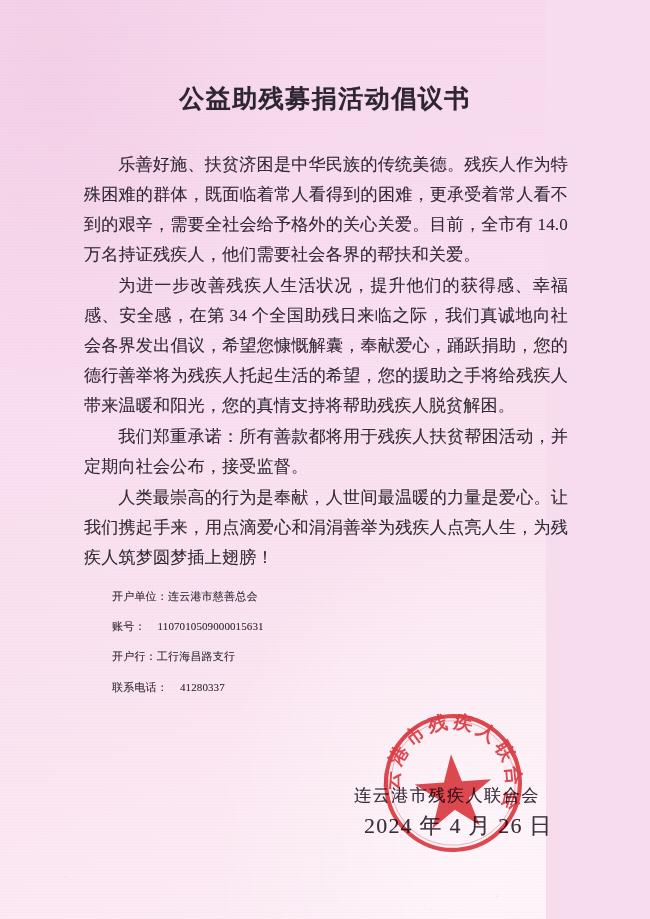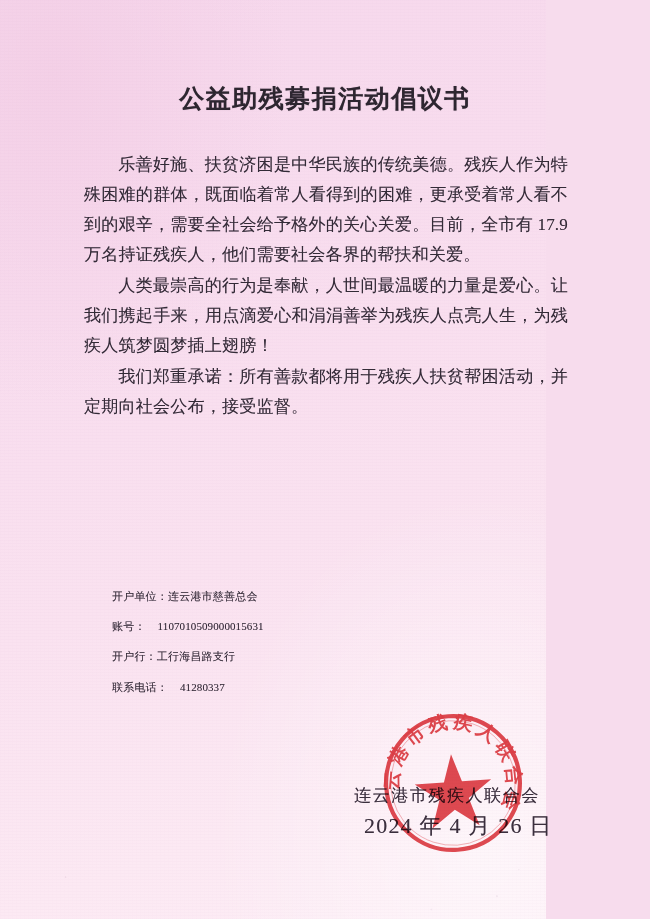--- a/index.html
+++ b/index.html
@@ -162,26 +162,27 @@
   <div id="grain"></div>
   <div id="speck"></div>
 
   <div class="content">
 
     <div class="doc-title">公益助残募捐活动倡议书</div>
 
     <div class="body-block">
 
 
-      <p class="para indent">乐善好施、扶贫济困是中华民族的传统美德。残疾人作为特殊困难的群体，既面临着常人看得到的困难，更承受着常人看不到的艰辛，需要全社会给予格外的关心关爱。目前，全市有 17.9 万名持证残疾人，他们需要社会各界的帮扶和关爱。</p>
-
+      <p class="para indent">乐善好施、扶贫济困是中华民族的传统美德。残疾人作为特殊困难的群体，既面临着常人看得到的困难，更承受着常人看不到的艰辛，需要全社会给予格外的关心关爱。目前，全市有 14.0 万名持证残疾人，他们需要社会各界的帮扶和关爱。</p>
+
+      <p class="para indent">为进一步改善残疾人生活状况，提升他们的获得感、幸福感、安全感，在第 34 个全国助残日来临之际，我们真诚地向社会各界发出倡议，希望您慷慨解囊，奉献爱心，踊跃捐助，您的德行善举将为残疾人托起生活的希望，您的援助之手将给残疾人带来温暖和阳光，您的真情支持将帮助残疾人脱贫解困。</p>
+
+      <p class="para indent">我们郑重承诺：所有善款都将用于残疾人扶贫帮困活动，并定期向社会公布，接受监督。</p>
 
       <p class="para indent">人类最崇高的行为是奉献，人世间最温暖的力量是爱心。让我们携起手来，用点滴爱心和涓涓善举为残疾人点亮人生，为残疾人筑梦圆梦插上翅膀！</p>
-
-      <p class="para indent">我们郑重承诺：所有善款都将用于残疾人扶贫帮困活动，并定期向社会公布，接受监督。</p>
     </div>
 
     <div class="bank-block">
       <div class="bank-line"><span>开户单位：</span><span>连云港市慈善总会</span></div>
 
       <div class="bank-line"><span>账号：</span><span class="num">1107010509000015631</span></div>
 
       <div class="bank-line"><span>开户行：</span><span>工行海昌路支行</span></div>
 
 

